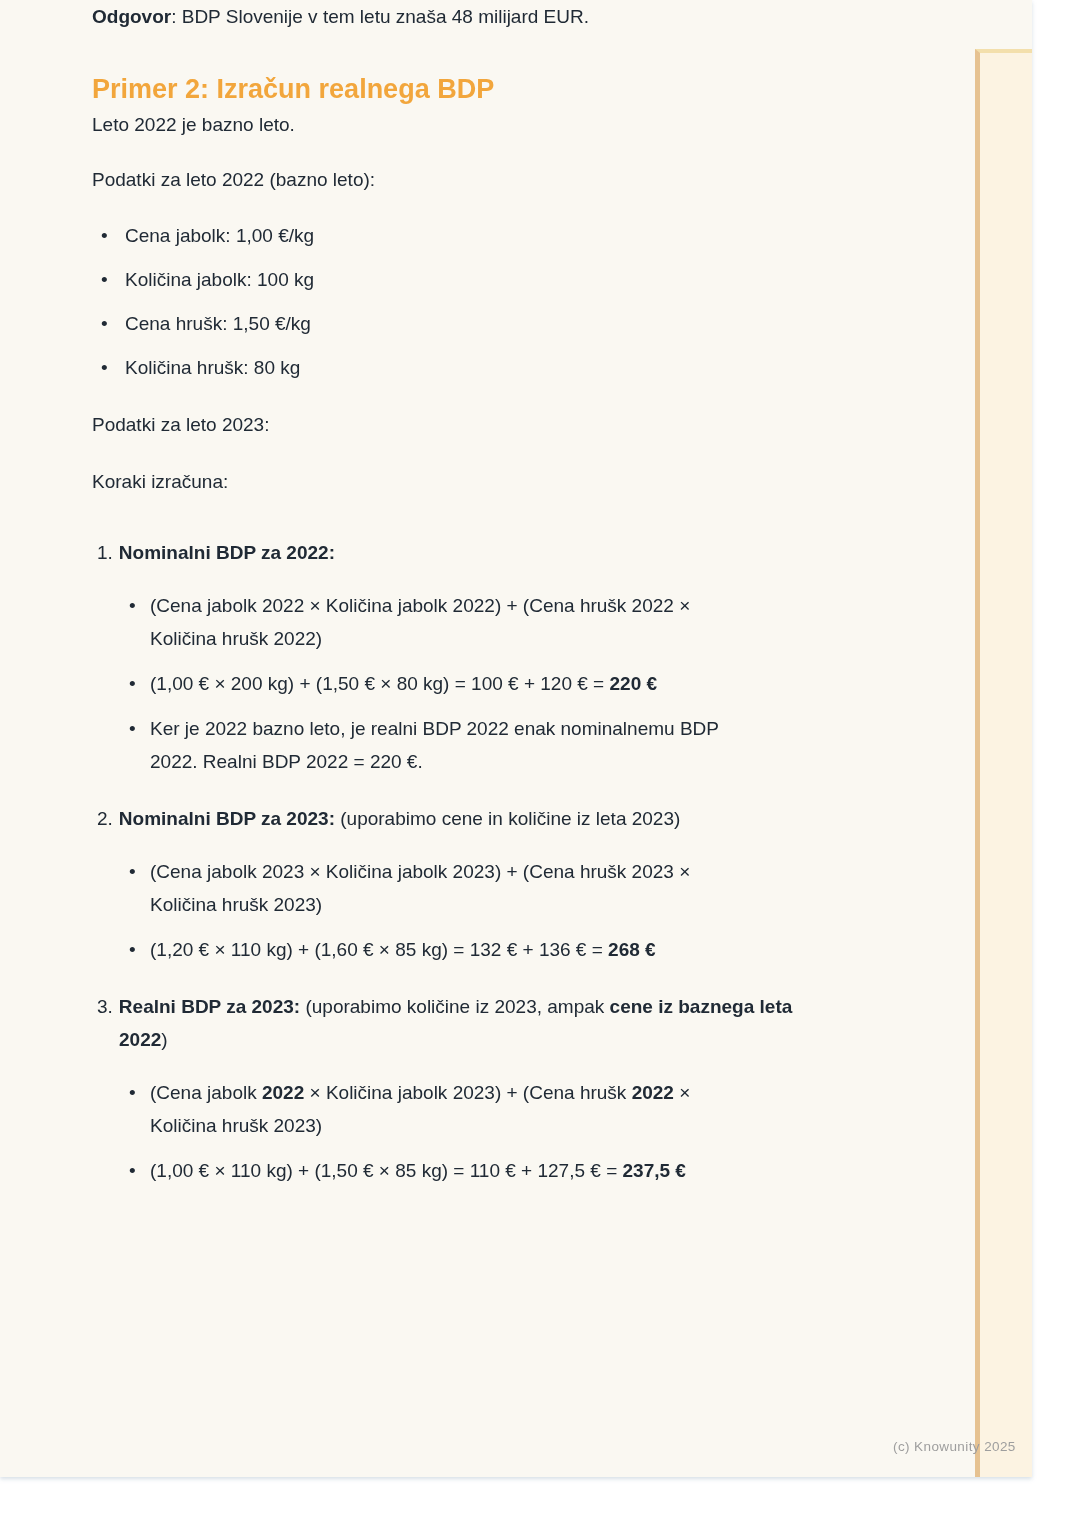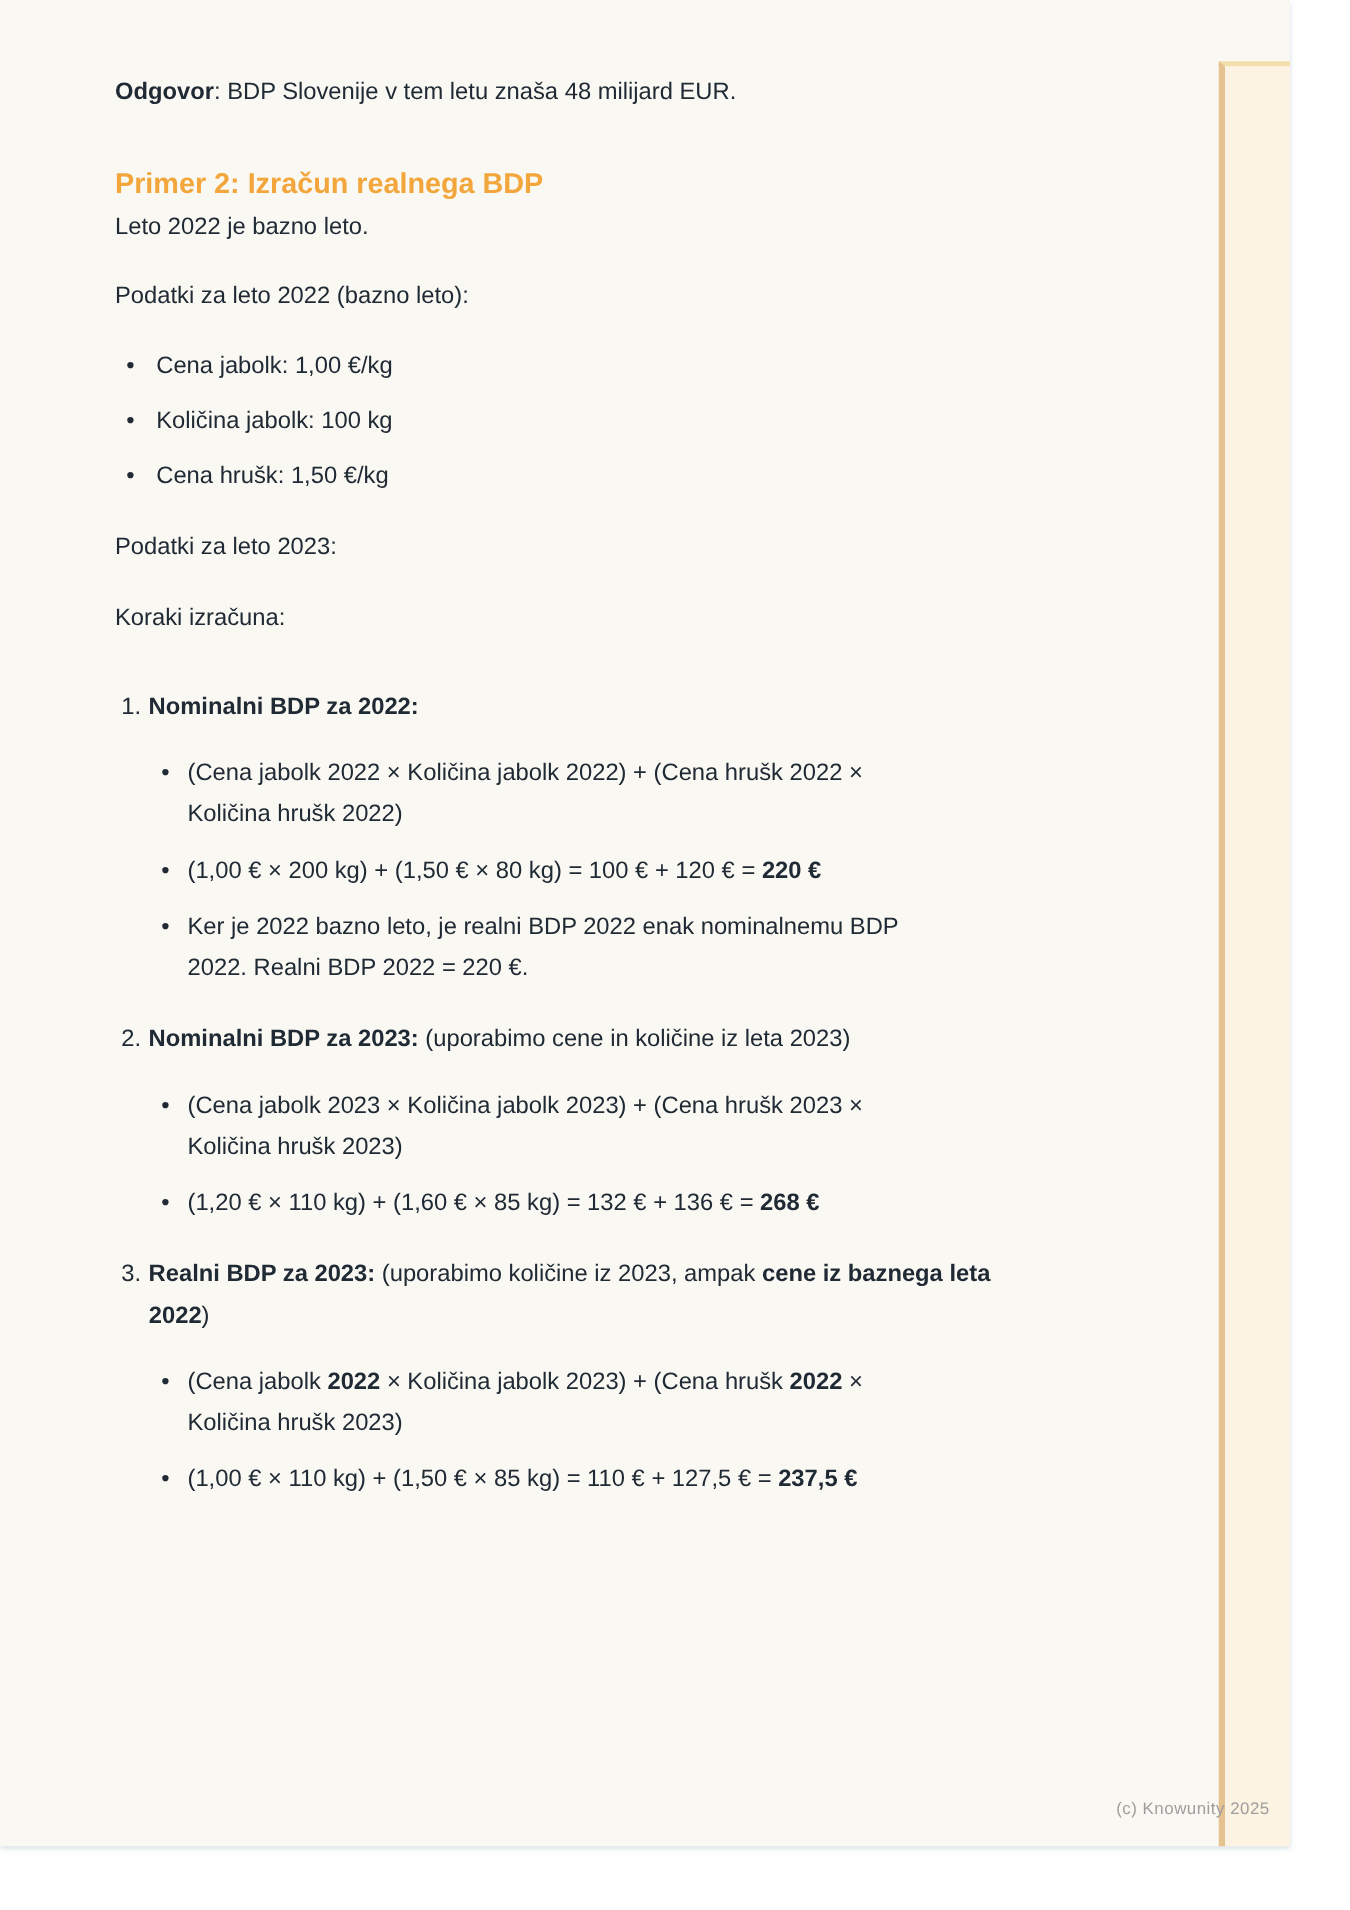--- a/index.html
+++ b/index.html
@@ -40,29 +40,28 @@
     height:1428px;
     background:var(--stripe-fill);
     border-left:5px solid var(--stripe-edge);
     border-top:4px solid var(--stripe-top);
     z-index:0;
   }
   .content{
     position:absolute;
     left:92px; top:0;
     width:740px;
-    padding-top:57px;
     z-index:1;
     font-size:19px;
     line-height:33px;
   }
   .b{font-weight:700;}
   h2.section-heading{
     margin-top:37px;
-    font-size:23px;
+    font-size:27px;
     line-height:38px;
     font-weight:700;
     color:var(--accent);
   }
   .intro-line1{
     margin-top:24px;
     text-align:justify;
     text-align-last:justify;
   }
   .intro-line2{margin-top:0;}
@@ -135,20 +134,21 @@
 
       <h2 class="section-heading">Primer 2: Izračun realnega BDP</h2>
 
       <p class="intro-line2">Leto 2022 je bazno leto.</p>
 
       <p class="subh">Podatki za leto 2022 (bazno leto):</p>
       <ul class="toplist">
         <li>Cena jabolk: 1,00 €/kg</li>
         <li>Količina jabolk: 100 kg</li>
         <li>Cena hrušk: 1,50 €/kg</li>
+        <li>Količina hrušk: 80 kg</li>
       </ul>
 
       <p class="subh mt24">Podatki za leto 2023:</p>
 
       <p class="subh mt24">Koraki izračuna:</p>
 
       <ol class="steps">
 
         <li class="step">
           <p class="step-title"><span class="step-no">1.</span><span class="b">Nominalni BDP za 2022:</span></p>

